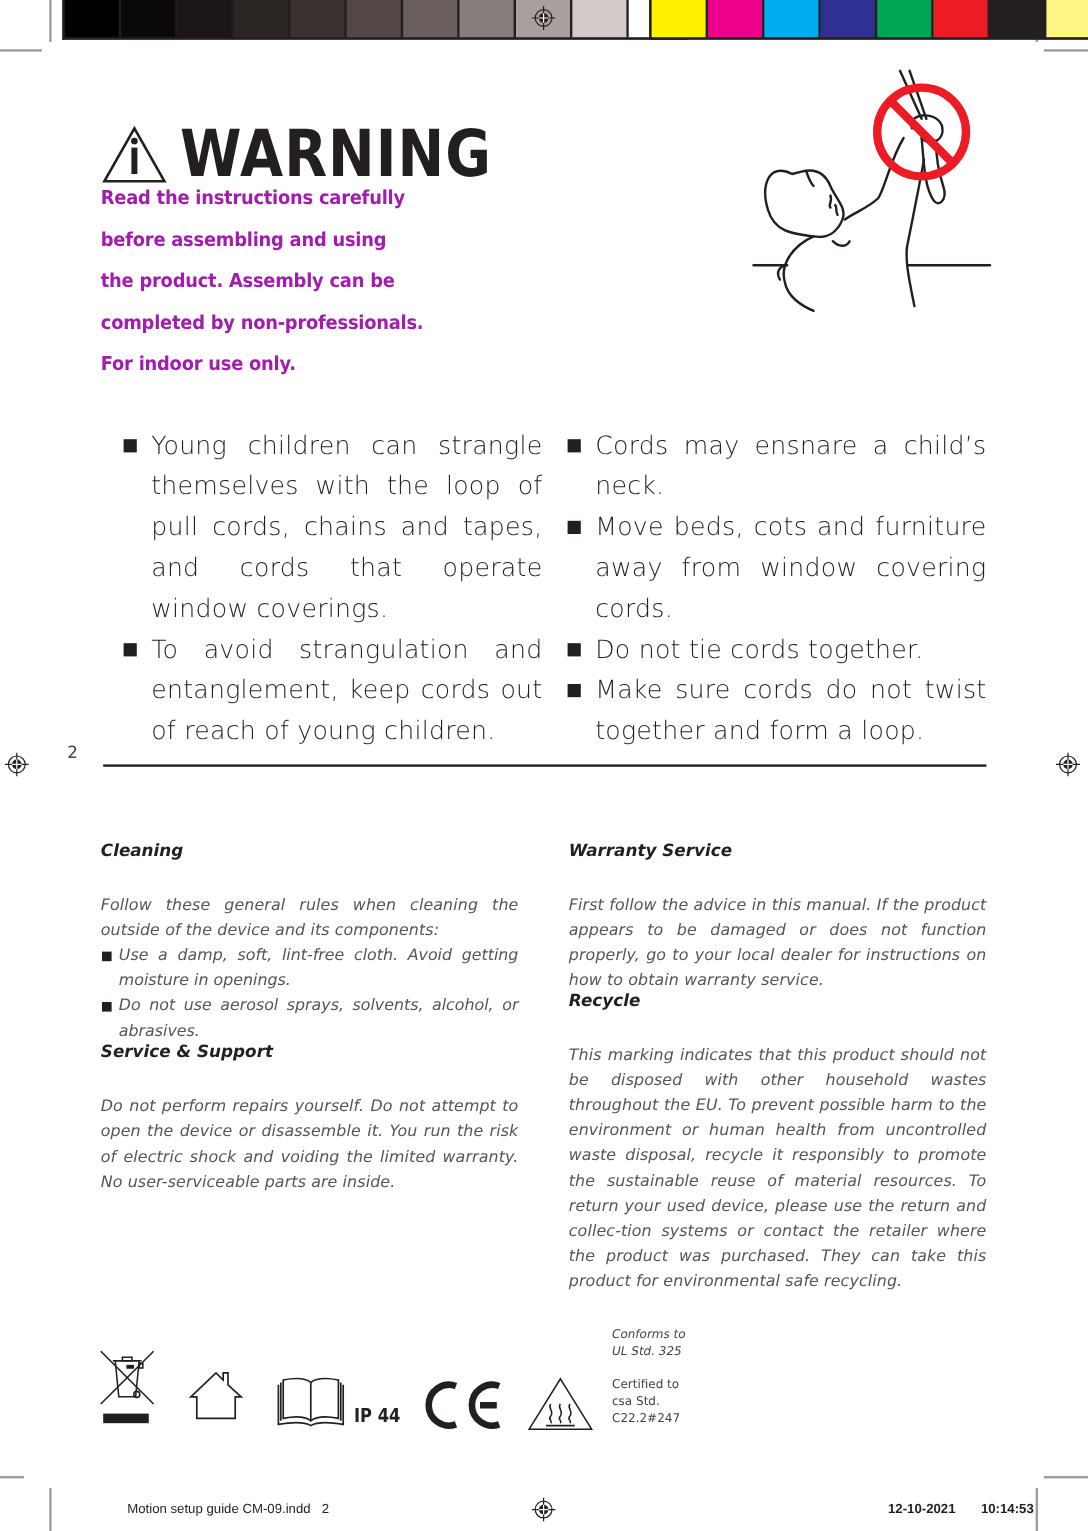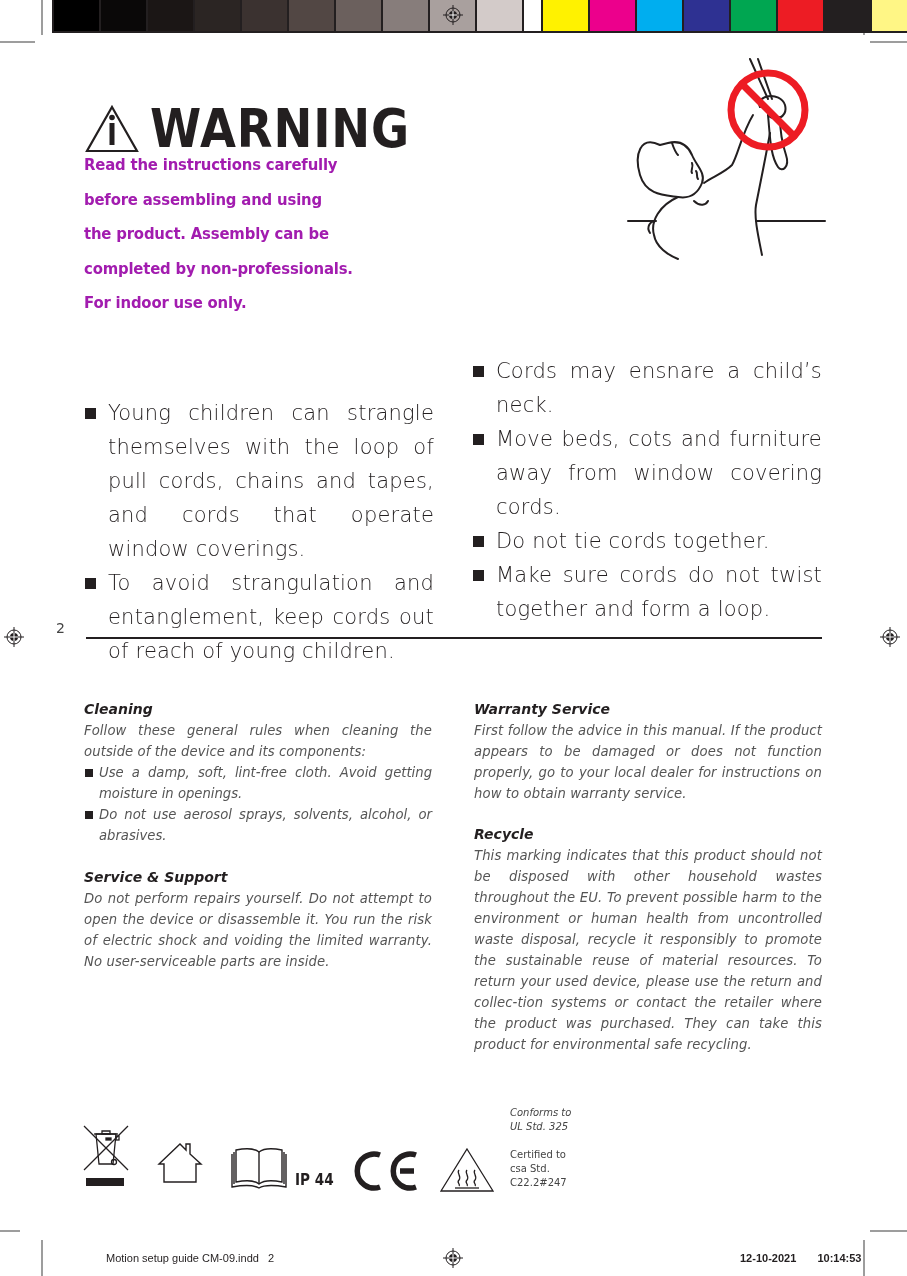--- a/index.html
+++ b/index.html
@@ -19,32 +19,32 @@
   
   #warning-title { position: absolute; left: 84px; top: 74px; display: flex; align-items: center; gap: 10px; margin-top: 28px; }
   #warning-title .word { font-family: "DejaVu Sans", sans-serif; font-weight: bold; font-size: 54px; letter-spacing: 1px; line-height: 1; transform: scaleX(0.86); transform-origin: left center; color: #231f20; }
   #intro { position: absolute; left: 84px; top: 148px; width: 360px; font-size: 16px; line-height: 34.5px; font-weight: bold; color: #a21caf; letter-spacing: -0.2px; }
   #intro .line { display: block; white-space: nowrap; transform: scaleX(0.93); transform-origin: left; font-weight: 600; }
 
   #child-illus { position: absolute; left: 620px; top: 55px; width: 210px; height: 210px; }
 
   
   .bullet-col { position: absolute; top: 354px; width: 350px; }
-  #bullets-left { left: 84px; margin-top: 42px; }
+  #bullets-left { left: 102px; }
   #bullets-right { left: 472px; }
   .bul { position: relative; padding-left: 24px; font-size: 21px; line-height: 34px; text-align: justify; text-align-last: left; color: #231f20; font-weight: 300; letter-spacing: 0.2px; }
   .bul::before { content: ""; position: absolute; left: 1px; top: 12px; width: 11px; height: 11px; background: #231f20; }
 
   #page-number { position: absolute; left: 56px; top: 620px; font-size: 14px; color: #444; }
   #mid-rule { position: absolute; left: 86px; top: 637px; width: 736px; height: 1.5px; background: #231f20; }
 
   
   .section { position: absolute; width: 348px; font-style: italic; }
   .section h3 { font-size: 14px; font-weight: bold; color: #231f20; line-height: 21px; }
-  .section p { font-size: 13.2px; line-height: 21px; color: #555; text-align: justify; text-align-last: left; letter-spacing: 0.1px; }
+  .section p { font-size: 13.2px; line-height: 21px; color: #555; text-align: justify; text-align-last: left; letter-spacing: 0.1px; margin-top: 24px; }
   .section .sb { position: relative; padding-left: 15px; font-size: 13.2px; line-height: 21px; color: #555; text-align: justify; text-align-last: left; }
   .section .sb::before { content: ""; position: absolute; left: 1px; top: 7px; width: 8px; height: 8px; background: #231f20; }
   #sec-cleaning { left: 84px; top: 699px; }
   #sec-service { left: 84px; top: 867px; }
   #sec-warranty { left: 474px; top: 699px; }
   #sec-recycle { left: 474px; top: 824px; }
 
   
   .sym { position: absolute; }
   #ip-label { position: absolute; left: 295px; top: 1170px; font-size: 16px; font-weight: bold; color: #231f20; transform: scaleX(0.85); transform-origin: left; }

